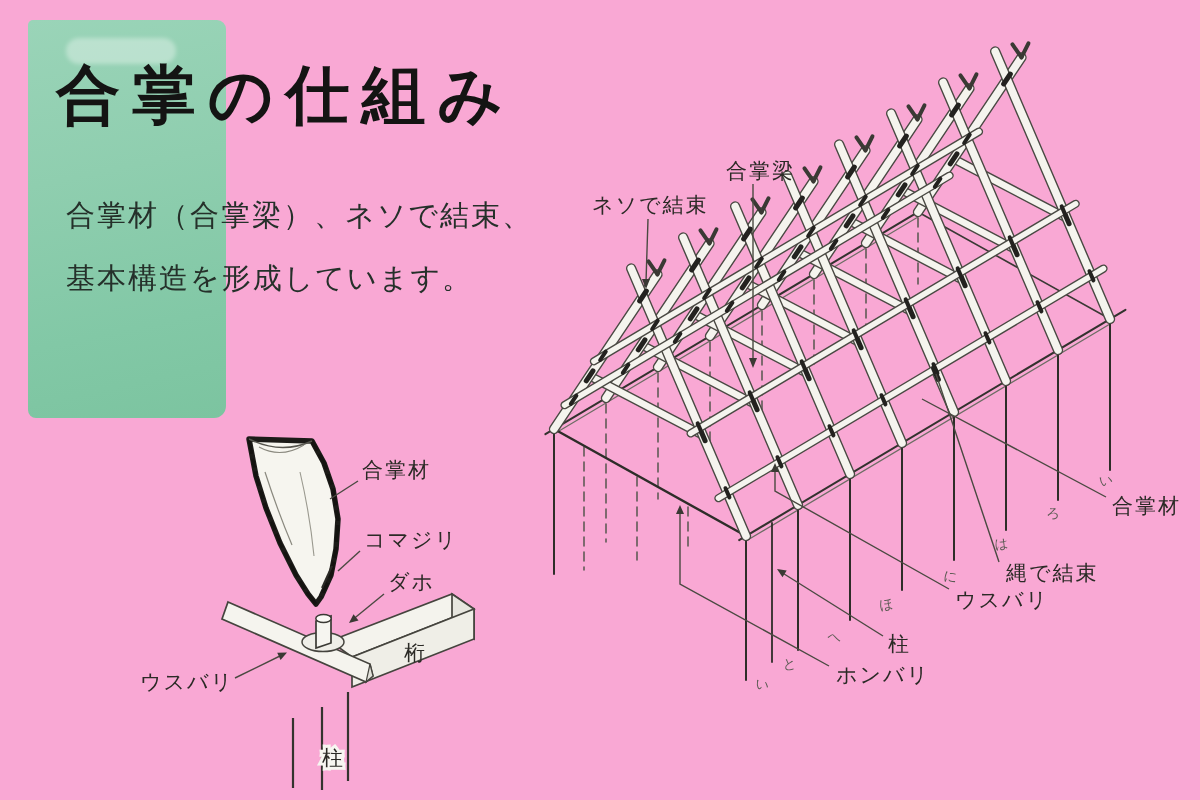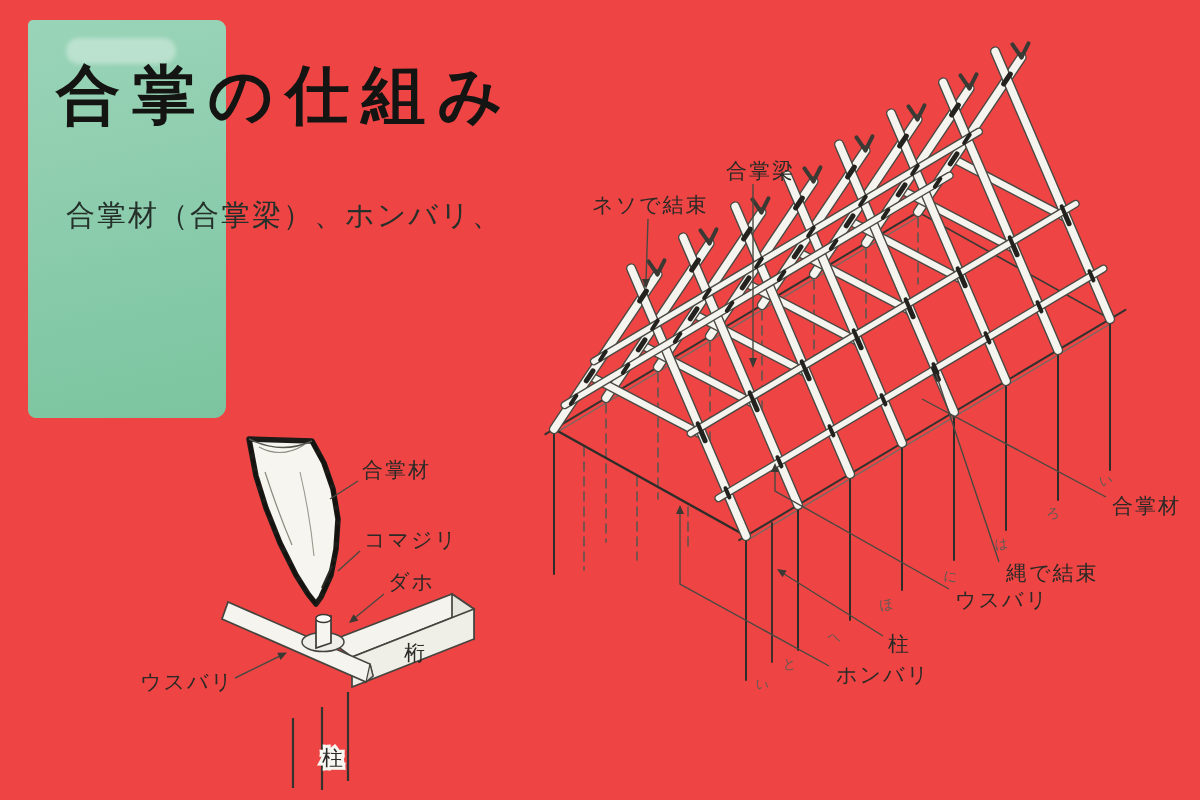--- a/index.html
+++ b/index.html
@@ -1,18 +1,18 @@
 <!DOCTYPE html>
 <html><head>
 <meta charset="utf-8">
 <style>
   html,body{margin:0;padding:0;}
   .page{
     position:relative; width:1200px; height:800px; overflow:hidden;
-    background:#ef4444;
+    background:#f9a8d4;
     font-family:"Liberation Sans","DejaVu Sans",sans-serif;
   }
   .intro-panel{
     position:absolute; left:28px; top:20px; width:198px; height:398px;
     background:linear-gradient(168deg,#9ad4b8 0%,#8fceaf 38%,#82c8a6 75%,#7cc4a0 100%);
     border-radius:5px 9px 12px 8px;
   }
   .intro-panel::after{
     content:""; position:absolute; left:38px; top:18px; width:110px; height:26px;
     background:rgba(255,255,255,.35); border-radius:14px; filter:blur(2px);
@@ -40,21 +40,22 @@
 </head>
 <body>
 
 <div class="page">
 
   <div class="intro-panel"></div>
 
   <h1 class="page-title">合掌の仕組み</h1>
 
   <div class="intro-text">
-    <div>合掌材（合掌梁）、ホンバリ、</div>
+    <div>合掌材（合掌梁）、ネソで結束、</div>
+    <div>基本構造を形成しています。</div>
   </div>
 
   <svg class="diagram-svg" width="1200" height="800" viewBox="0 0 1200 800">
 
     <g>
 
       <g>
         <path d="M330,641 L452,594 L474,609 L352,657 Z" fill="#f4f3ed" stroke="#45443e" stroke-width="1.7"></path>
         <path d="M452,594 L474,609 L474,639 L452,624 Z" fill="#e7e6df" stroke="#45443e" stroke-width="1.7"></path>
         <path d="M352,657 L474,609 L474,639 L352,687 Z" fill="#efeee7" stroke="#45443e" stroke-width="1.7"></path>

